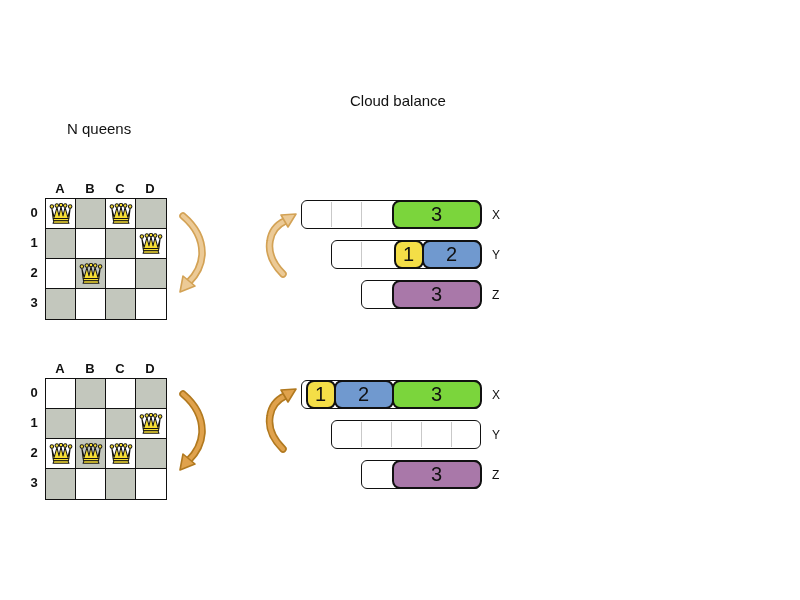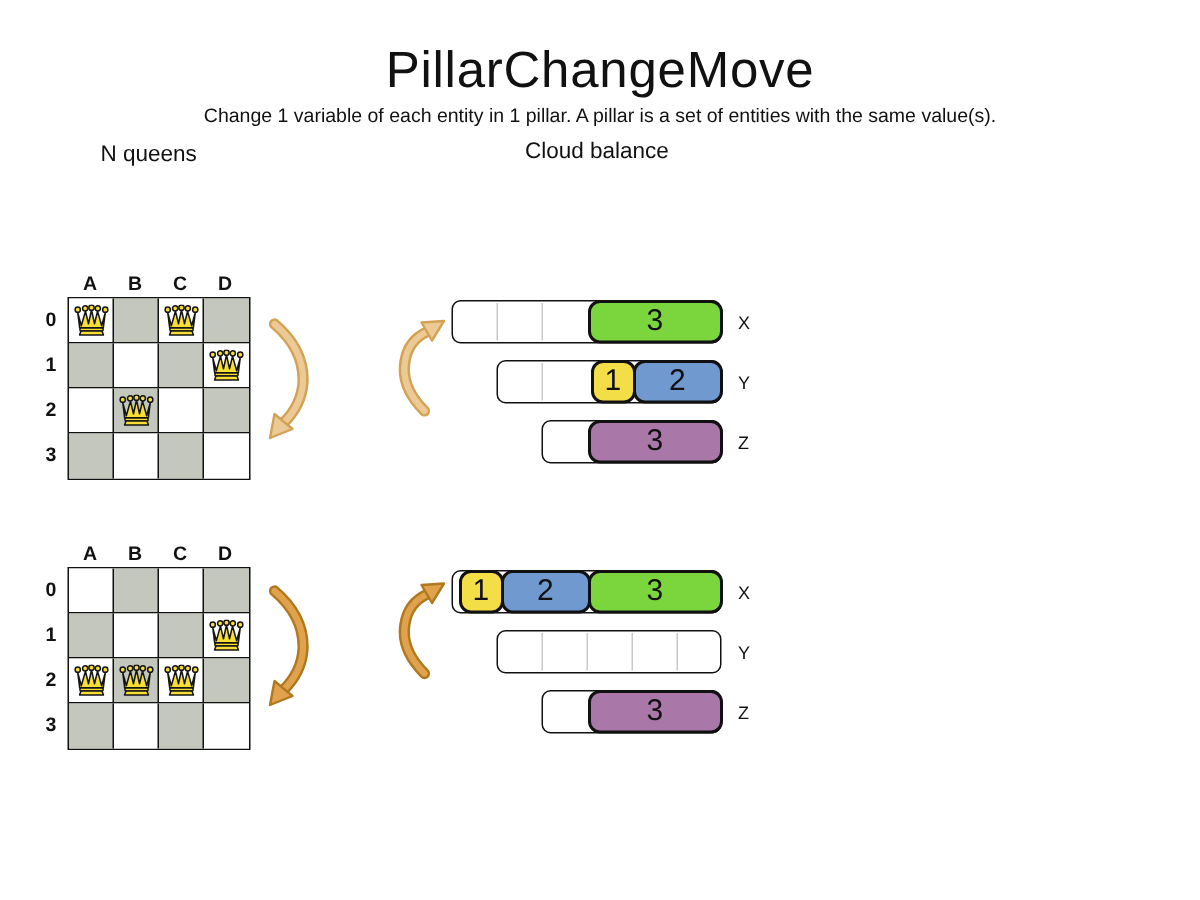--- a/index.html
+++ b/index.html
@@ -2,21 +2,21 @@
 <html><head>
 <meta charset="utf-8">
 <style>
   html,body{margin:0;padding:0;background:#fff;}
   .canvas{position:relative;width:800px;height:600px;background:#fff;overflow:hidden;
           font-family:"Liberation Sans", sans-serif;color:#111;}
   .title{position:absolute;left:0;top:28px;width:800px;text-align:center;
          font-size:34px;font-weight:400;letter-spacing:0.5px;}
   .subtitle{position:absolute;left:0;top:69px;width:800px;text-align:center;font-size:13px;}
   .section-label{position:absolute;font-size:15px;}
-  #lbl-nqueens{left:67px;top:94px;text-align:right;}
+  #lbl-nqueens{left:67px;top:120px;text-align:right;}
   #lbl-cloud{left:350px;top:92px;}
 
   .col-label,.row-label{position:absolute;font-size:13px;font-weight:700;text-align:center;}
   .board{position:absolute;border:1px solid #111;width:122px;height:122px;box-sizing:border-box;}
   .cell{position:absolute;width:30px;height:30px;box-sizing:border-box;
         border-right:1px solid #111;border-bottom:1px solid #111;
         display:flex;align-items:center;justify-content:center;}
   .cell.col3{border-right:none;} .cell.row3{border-bottom:none;}
   .cell.dark{background:#c3c7bd;} .cell.light{background:#ffffff;}
 
@@ -27,22 +27,20 @@
   .block{height:29px;box-sizing:border-box;border:2px solid #111;border-radius:8px;
          display:flex;align-items:center;justify-content:center;
          font-size:20px;line-height:1;}
   .bar-label{position:absolute;font-size:12px;}
   .arrow{position:absolute;}
 </style>
 </head>
 <body>
 
 <div class="canvas">
-  <div class="title">PillarChangeMove</div>
-  <div class="subtitle">Change 1 variable of each entity in 1 pillar. A pillar is a set of entities with the same value(s).</div>
   <div class="section-label" id="lbl-nqueens">N queens</div>
   <div class="section-label" id="lbl-cloud">Cloud balance</div>
   <div id="boards">
       <div>
         <div class="col-label" style="left: 45px; top: 181px; width: 30px;">A</div>
         <div class="col-label" style="left: 75px; top: 181px; width: 30px;">B</div>
         <div class="col-label" style="left: 105px; top: 181px; width: 30px;">C</div>
         <div class="col-label" style="left: 135px; top: 181px; width: 30px;">D</div>
         <div class="row-label" style="left: 26px; top: 205px; width: 16px;">0</div>
         <div class="row-label" style="left: 26px; top: 235px; width: 16px;">1</div>

